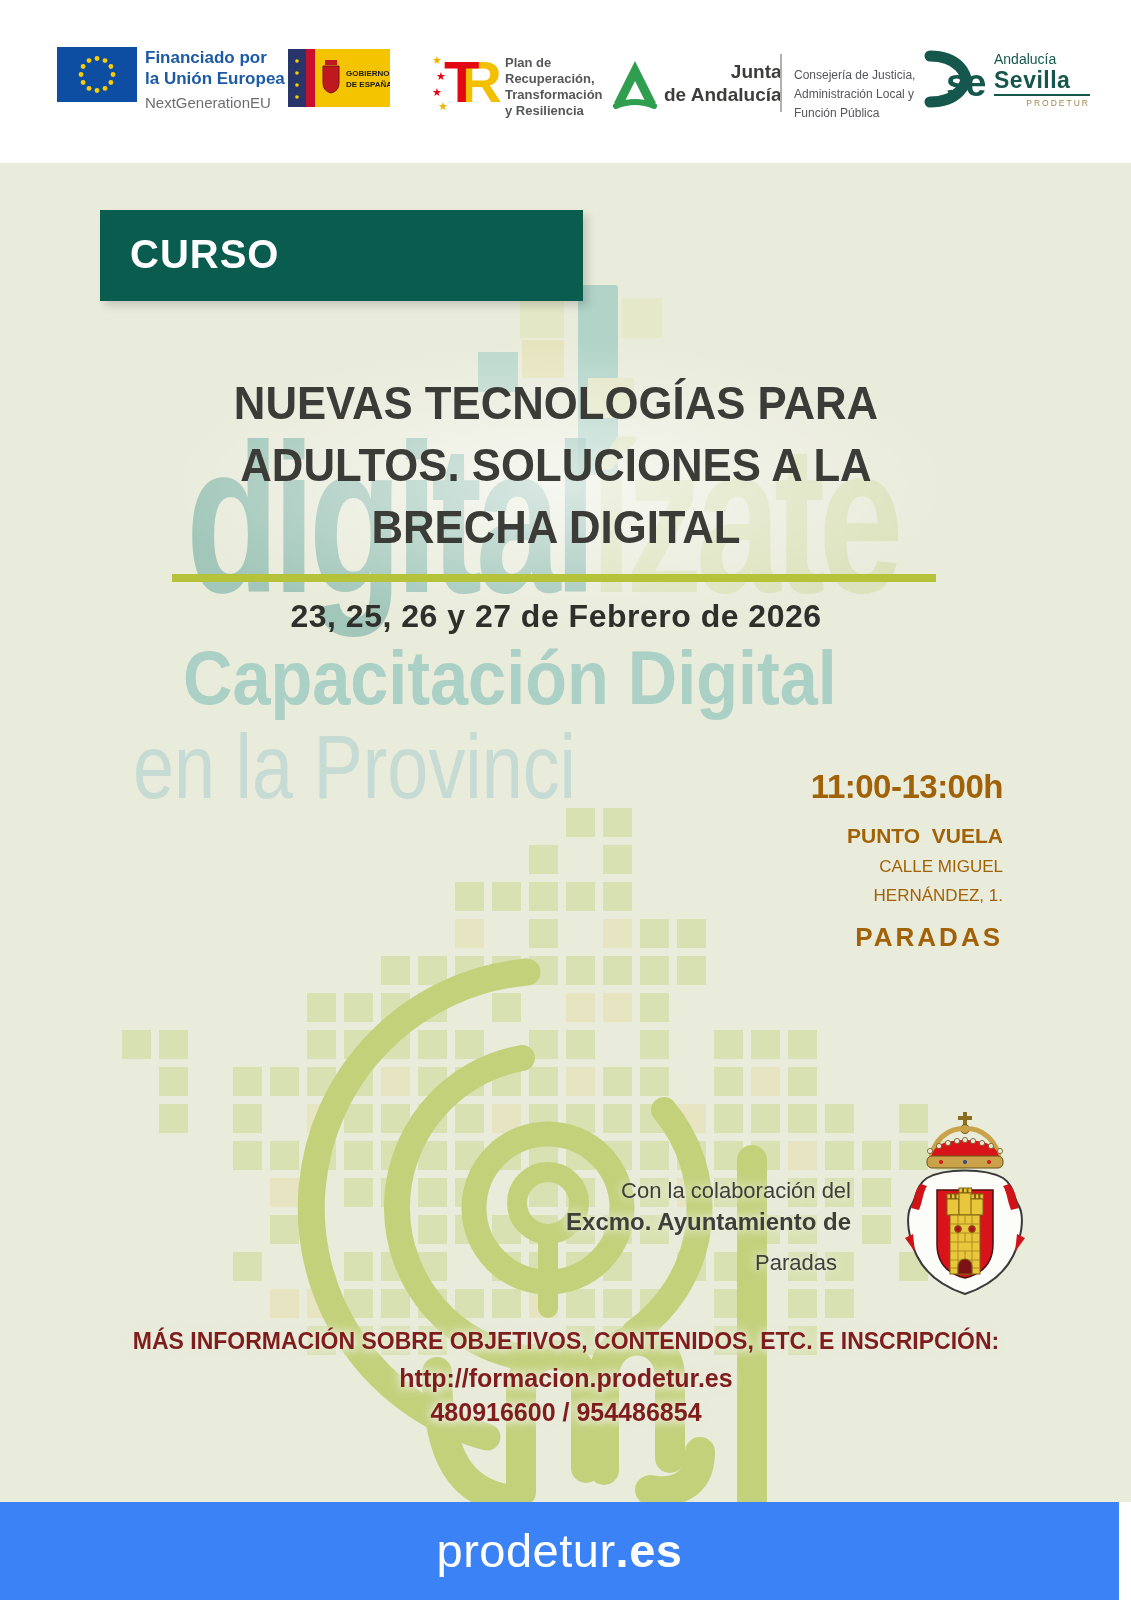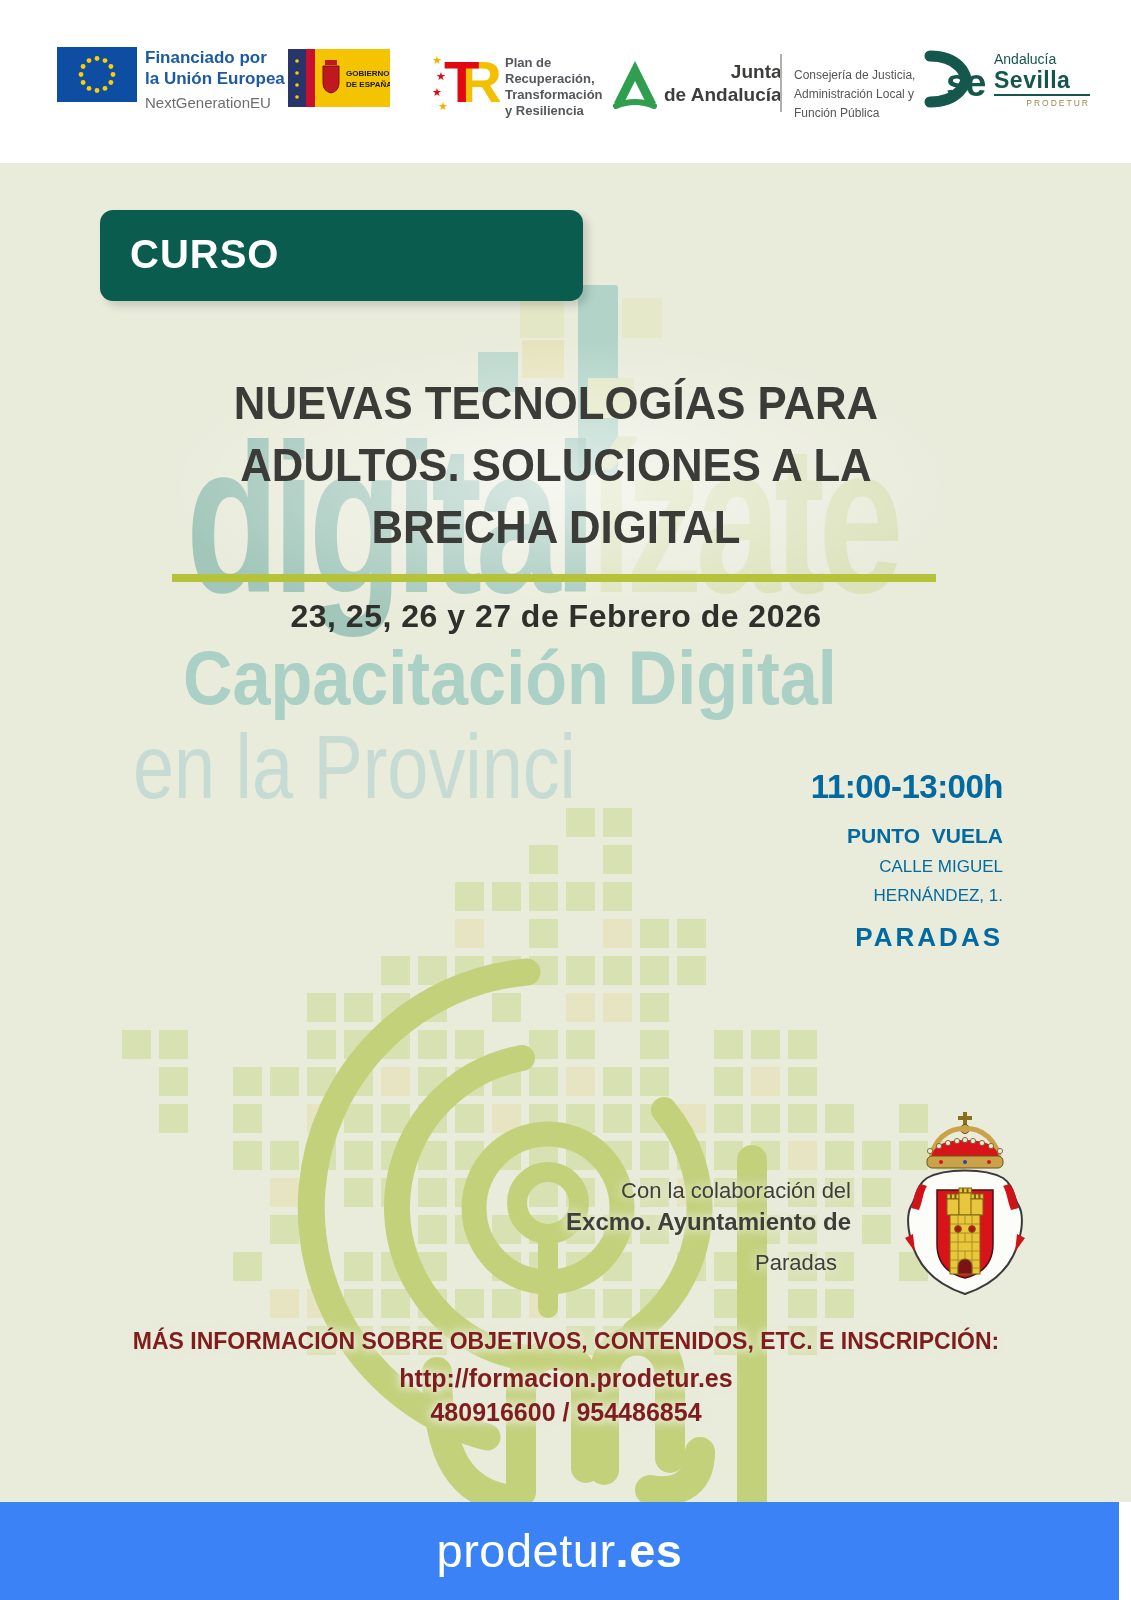--- a/index.html
+++ b/index.html
@@ -32,35 +32,35 @@
   .wm-digital{color:rgba(138,187,175,.75);}
   .wm-izate{color:rgba(219,226,186,.95);}
   .wm-cap{position:absolute;left:183px;top:634px;z-index:1;white-space:nowrap;
           font-size:76px;font-weight:bold;color:#abd0c5;letter-spacing:0;
           transform:scaleX(.9);transform-origin:left top;}
   .wm-prov{position:absolute;left:133px;top:716px;z-index:1;white-space:nowrap;
            font-size:90px;font-weight:normal;color:#c6dbd3;
            transform:scaleX(.82);transform-origin:left top;}
 
   .curso-band{position:absolute;left:100px;top:210px;width:483px;height:91px;background:#0a5c4e;
-              box-shadow:5px 5px 8px rgba(0,0,0,.15);z-index:2;border-radius:13px;}
+              box-shadow:5px 5px 8px rgba(0,0,0,.15);z-index:2;}
   .curso-band span{display:block;padding-left:30px;line-height:88px;font-size:40px;font-weight:bold;
                    color:#ffffff;letter-spacing:1px;}
 
   .halo{position:absolute;left:160px;top:340px;width:800px;height:290px;z-index:1;
         background:radial-gradient(ellipse at center,rgba(255,255,255,.6) 0%,rgba(255,255,255,0) 70%);}
 
   .title{position:absolute;left:96px;top:372px;width:920px;text-align:center;z-index:2;
          font-size:47px;font-weight:bold;color:#3b3b38;line-height:62px;
          transform:scaleX(.93);transform-origin:center top;}
   .rule{position:absolute;left:172px;top:574px;width:764px;height:8px;background:#b5c33b;z-index:2;}
   .date{position:absolute;left:96px;top:598px;width:920px;text-align:center;z-index:2;
         font-size:32px;font-weight:bold;color:#2f2f2b;letter-spacing:.5px;}
 
-  .when-where{position:absolute;right:128px;top:768px;text-align:right;z-index:2;color:#0369a1;}
+  .when-where{position:absolute;right:128px;top:768px;text-align:right;z-index:2;color:#a16207;}
   .ww-time{font-size:33px;font-weight:bold;letter-spacing:-.5px;}
   .ww-venue{font-size:21px;font-weight:bold;margin-top:18px;white-space:pre;}
   .ww-addr{font-size:17px;margin-top:4px;line-height:29px;}
   .ww-town{font-size:26px;font-weight:bold;letter-spacing:3px;margin-top:12px;}
 
   .collab{position:absolute;right:280px;top:1178px;text-align:right;z-index:2;color:#3f3f3a;
           text-shadow:0 0 8px #e9ebdb,0 0 14px #e9ebdb;}
   .collab .c1{font-size:22px;}
   .collab .c2{font-size:24px;font-weight:bold;margin-top:4px;}
   .collab .c3{font-size:22px;margin-top:14px;margin-right:14px;}

